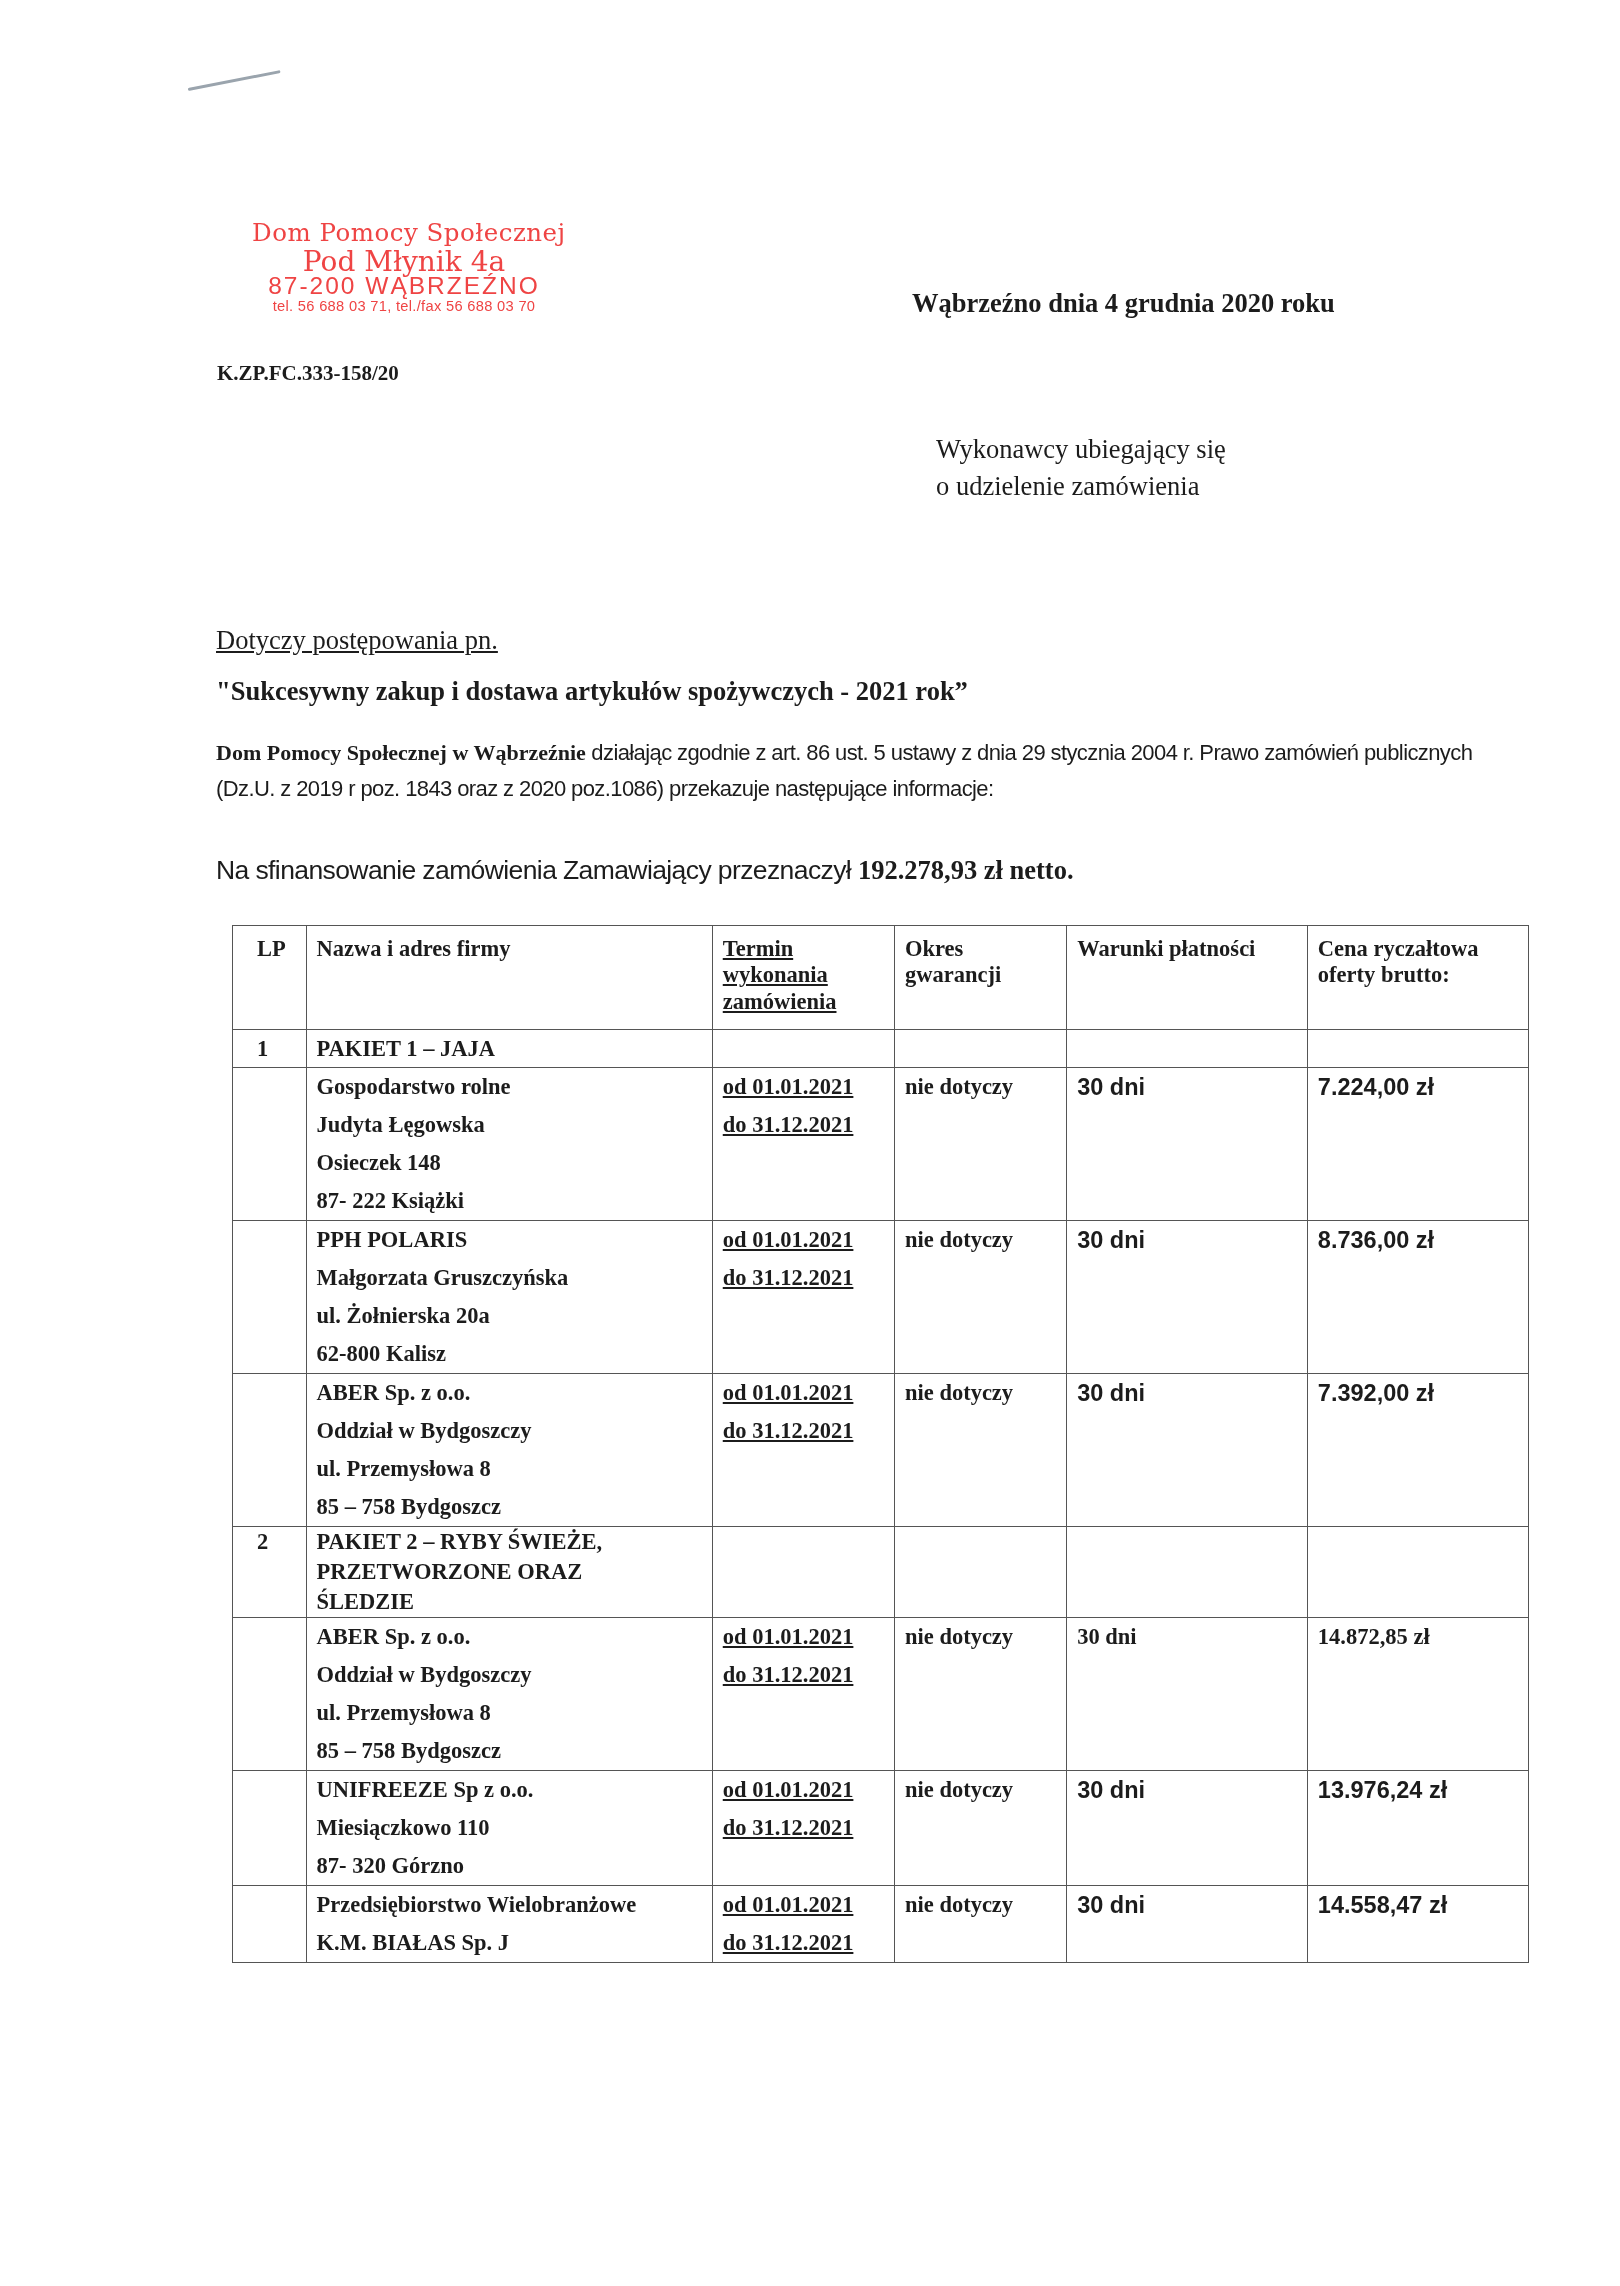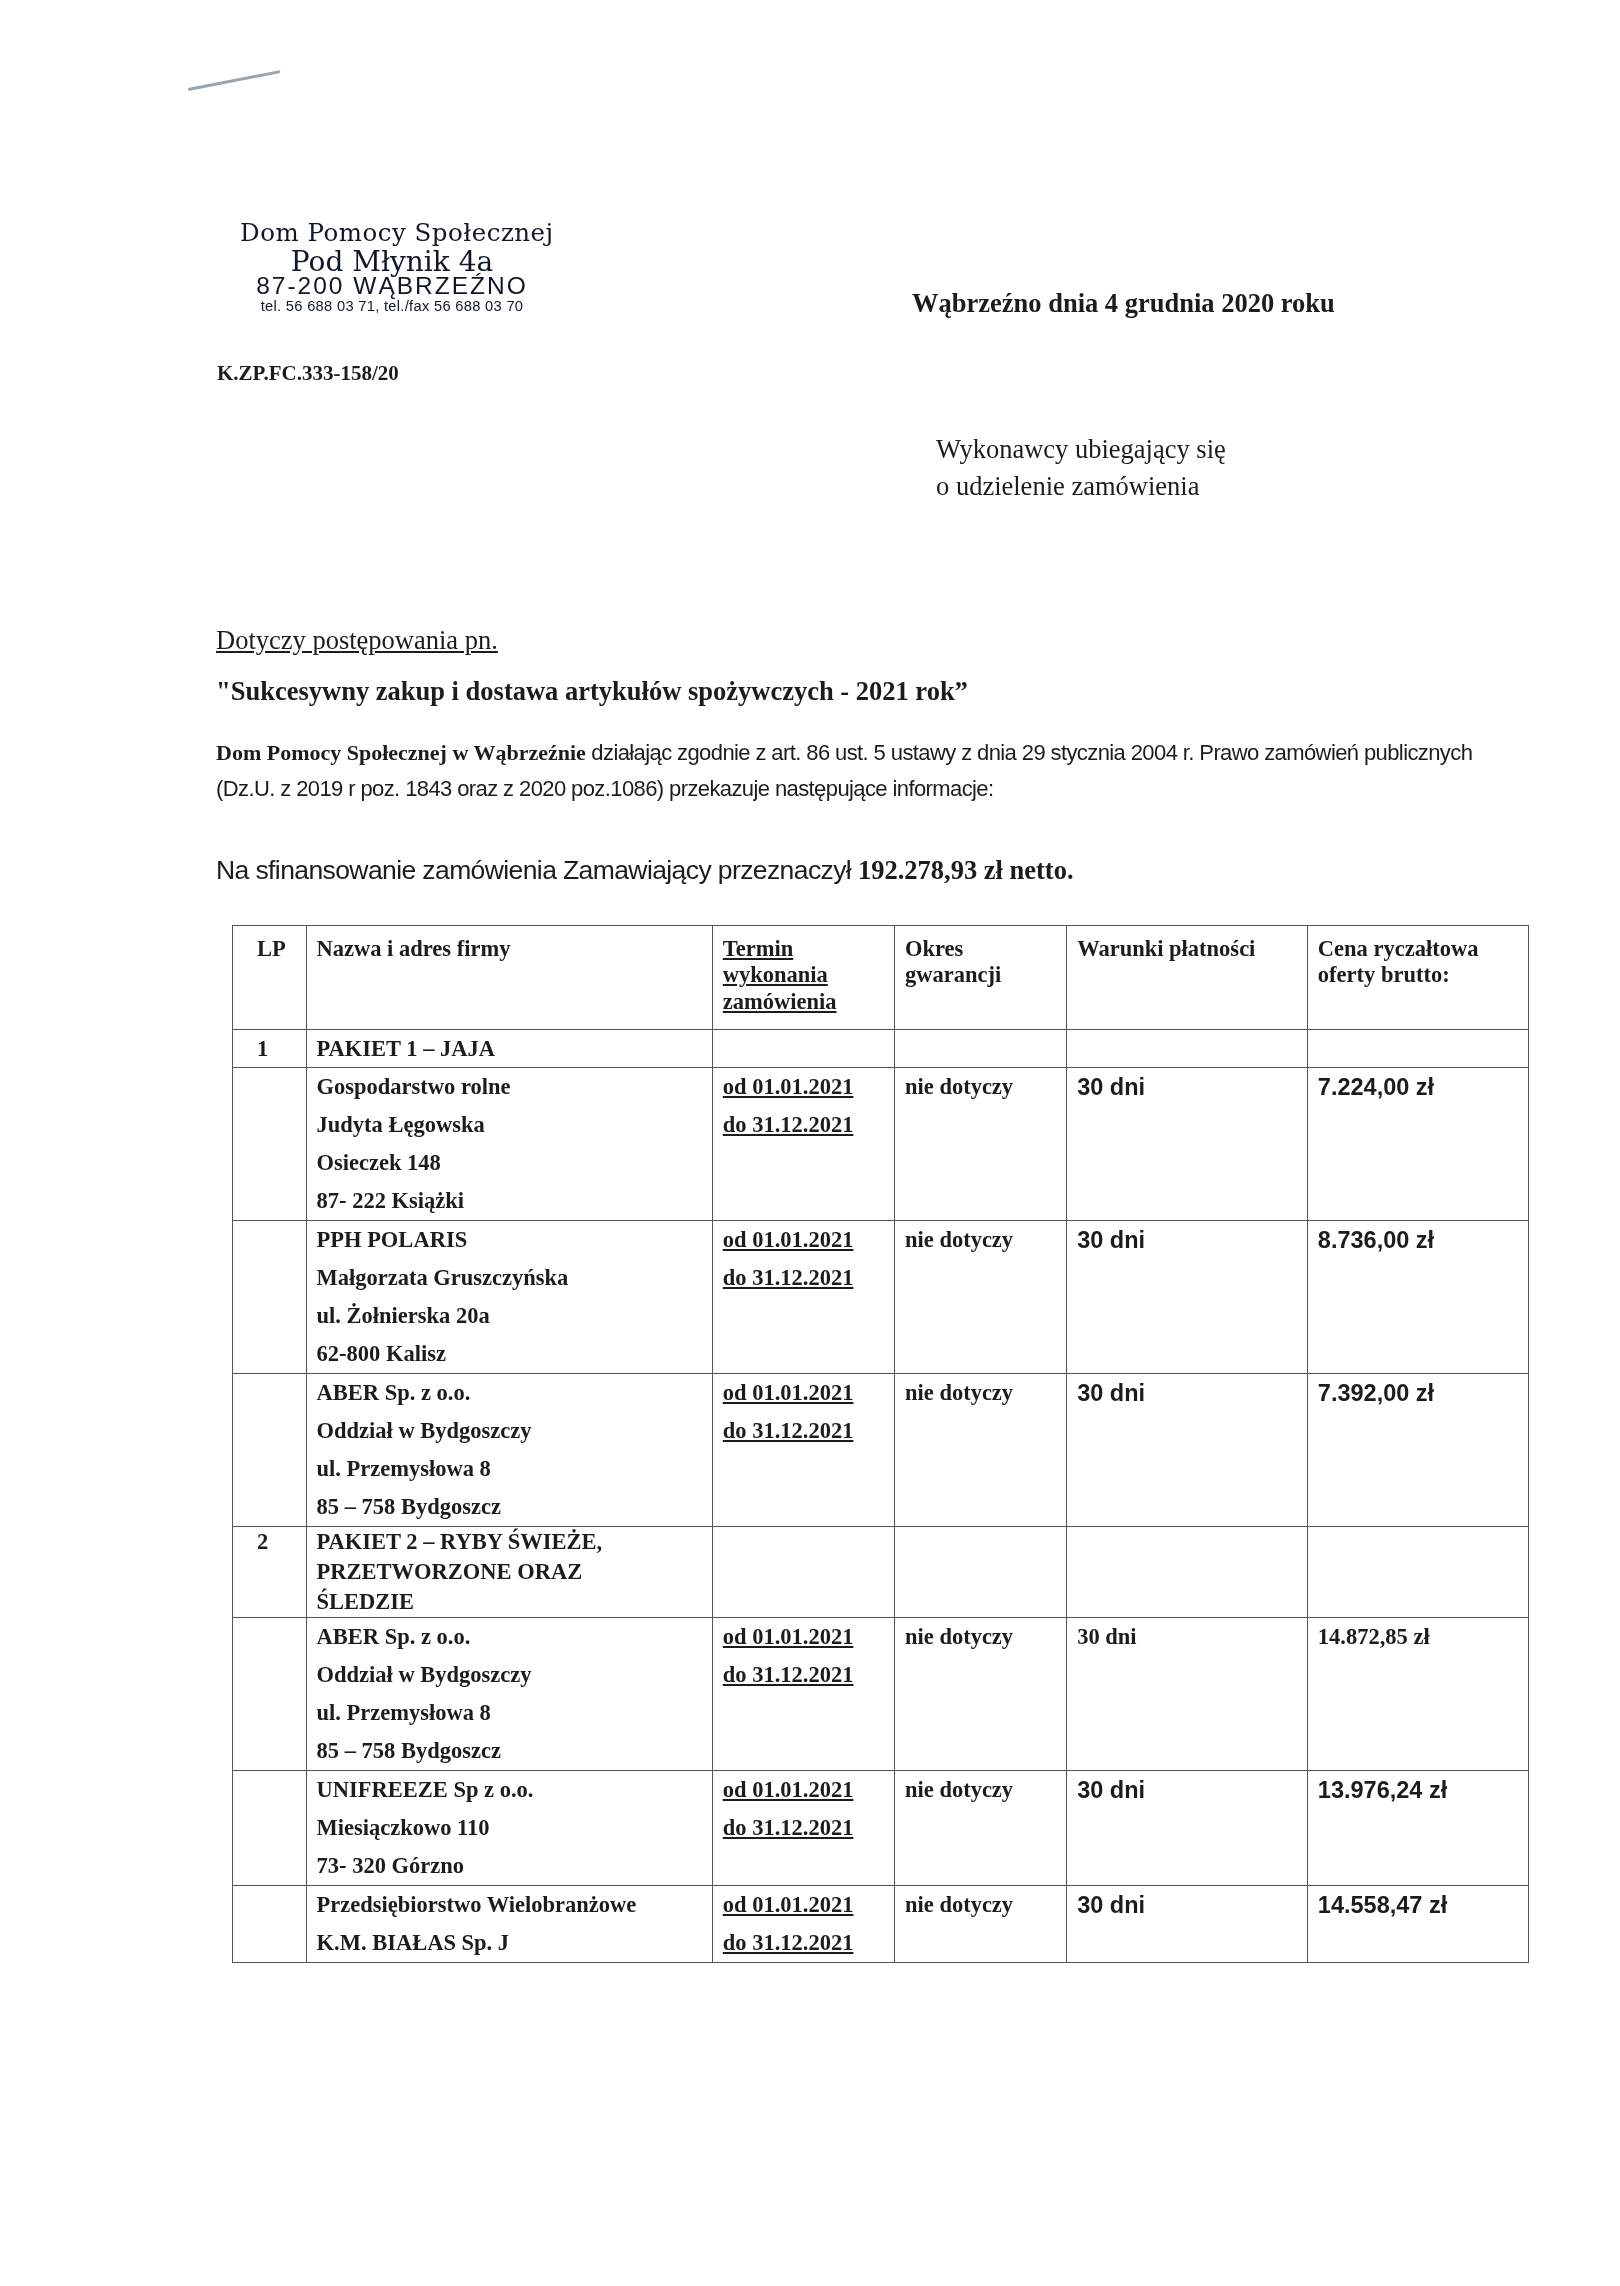--- a/index.html
+++ b/index.html
@@ -1,19 +1,19 @@
 <!DOCTYPE html>
 <html><head>
 <meta charset="utf-8">
 <style>
   html, body { margin: 0; padding: 0; background: #ffffff; }
   body { width: 1620px; height: 2287px; position: relative; overflow: hidden; color: #1c1c1c; font-family: "Liberation Serif", serif; }
   .abs { position: absolute; }
   .scan-mark { left: 188px; top: 88px; width: 94px; height: 2.9px; background: #9aa4ad; transform: rotate(-11deg); transform-origin: left center; border-radius: 2px; }
-  .stamp { left: 196px; top: 218px; width: 392px; text-align: center; color: #0f172a; font-family: "DejaVu Serif", serif; }
+  .stamp { left: 208px; top: 218px; width: 392px; text-align: center; color: #ef4444; font-family: "DejaVu Serif", serif; }
   .stamp .l1 { font-size: 24.5px; letter-spacing: 0.5px; margin-left: 9.8px; }
   .stamp .l2 { font-size: 28px; margin-top: -2px; }
   .stamp .l3 { font-size: 24.5px; letter-spacing: 2px; margin-top: -5.9px; font-family: "Liberation Sans", sans-serif; }
   .stamp .l4 { font-size: 14.7px; margin-top: -2px; font-family: "Liberation Sans", sans-serif; letter-spacing: 0.3px; }
   .ref { left: 217px; top: 361px; font-size: 21px; font-weight: bold; }
   .date { left: 912px; top: 288px; font-size: 26.5px; font-weight: bold; }
   .addressee { left: 936px; top: 431px; font-size: 26.5px; font-weight: normal; line-height: 37px; }
   .subject-label { left: 216px; top: 625px; font-size: 26.5px; font-weight: normal; text-decoration: underline; }
   .subject-title { left: 216px; top: 676px; font-size: 26.5px; font-weight: bold; }
   .body-text { left: 216px; top: 735px; width: 1264px; font-size: 22px; line-height: 36px; font-family: "Liberation Sans", sans-serif; font-stretch: condensed; letter-spacing: -0.6px; }
@@ -195,21 +195,21 @@
         </td>
         <td class="price">
           <span class="line">14.872,85 zł</span>
         </td>
       </tr>
       <tr class="off">
         <td class="lp"></td>
         <td class="name">
           <span class="line">UNIFREEZE Sp z o.o.</span>
           <span class="line">Miesiączkowo 110</span>
-          <span class="line">73- 320 Górzno</span>
+          <span class="line">87- 320 Górzno</span>
         </td>
         <td class="term">
           <span class="line">od 01.01.2021</span>
           <span class="line">do 31.12.2021</span>
         </td>
         <td class="warr">
           <span class="line">nie dotyczy</span>
         </td>
         <td class="pay">
           <span class="line sans">30 dni</span>

